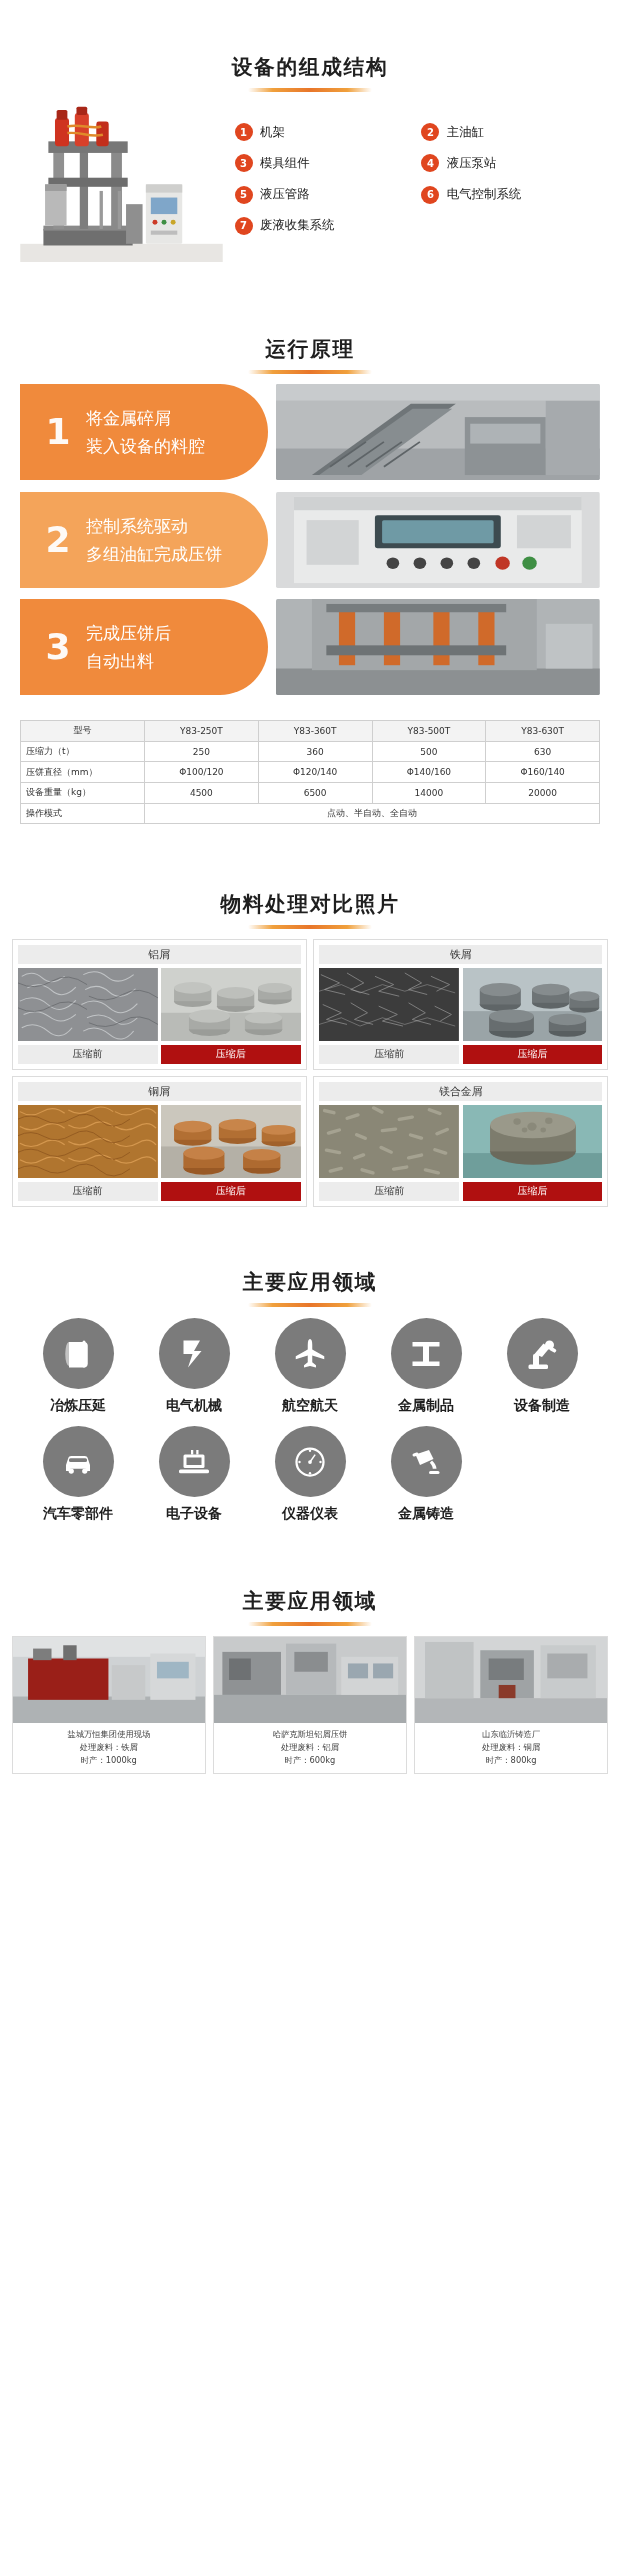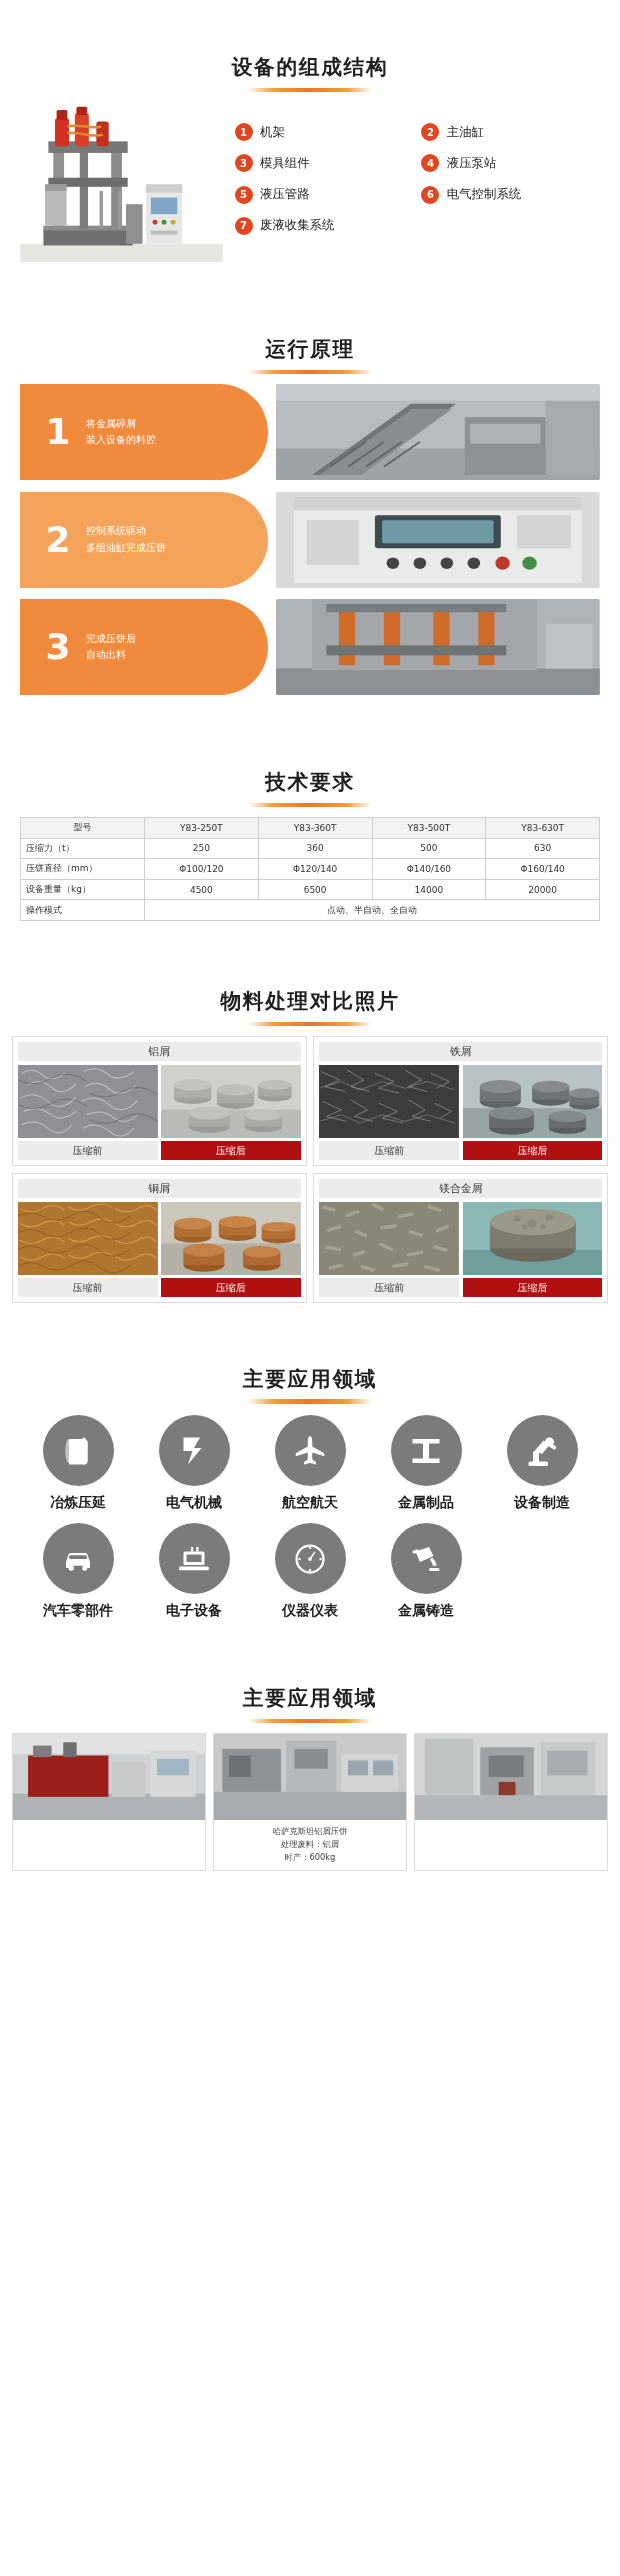--- a/index.html
+++ b/index.html
@@ -79,21 +79,21 @@
   }
   .step-card.alt { background: #f4a45a; }
   .step-num {
     font-size: 36px;
     font-weight: bold;
     width: 46px;
     text-align: center;
     line-height: 1;
     opacity: .95;
   }
-  .step-text { font-size: 10px; line-height: 1.65; padding-left: 5px; font-weight: 500;}
+  .step-text { font-size: 17px; line-height: 1.65; padding-left: 5px; font-weight: 500;}
   .step-img {
     flex: 1;
     height: 96px;
     margin-left: 8.3px;
     position: relative;
     overflow: hidden;
     border-radius: 1.7px;
   }
 
   
@@ -318,24 +318,20 @@
           <rect x="175" y="10" width="18" height="70" fill="#d06a2a"></rect>
           <rect x="225" y="10" width="18" height="70" fill="#d06a2a"></rect>
           <rect x="56" y="56" width="200" height="12" fill="#6e7375"></rect>
           <rect x="56" y="6" width="200" height="10" fill="#777c7e"></rect>
           <rect x="300" y="30" width="52" height="54" fill="#bfc3c5"></rect>
         </svg>
       </div>
     </div>
   </div>
 
-  <div class="sec-head">
-    <span>技术要求</span>
-    <span class="underline"></span>
-  </div>
 
   <div class="s3">
     <table class="spec">
       <thead>
         <tr>
           <th class="rowhead">型号</th>
           <th>Y83-250T</th>
           <th>Y83-360T</th>
           <th>Y83-500T</th>
           <th>Y83-630T</th>
@@ -739,20 +735,25 @@
             <rect y="72" width="230" height="32" fill="#aeb2b4"></rect>
             <rect x="0" y="0" width="230" height="24" fill="#e0e2e3"></rect>
             <rect x="18" y="26" width="96" height="50" fill="#9a1f18"></rect>
             <rect x="24" y="14" width="22" height="14" fill="#7d7d7d"></rect>
             <rect x="60" y="10" width="16" height="18" fill="#6f6f6f"></rect>
             <rect x="118" y="34" width="40" height="42" fill="#c7c9ca"></rect>
             <rect x="164" y="20" width="54" height="56" fill="#d6d8d9"></rect>
             <rect x="172" y="30" width="38" height="20" fill="#9fb6c4"></rect>
           </svg>
         </div>
+        <div class="case-body">
+          <div class="case-line">盐城万恒集团使用现场</div>
+          <div class="case-line">处理废料：铁屑</div>
+          <div class="case-line">时产：1000kg</div>
+        </div>
       </div>
 
       <div class="case-card">
         <div class="case-photo">
           <svg viewBox="0 0 230 104" preserveAspectRatio="none" width="100%" height="86">
             <rect width="230" height="104" fill="#c8cacb"></rect>
             <rect y="70" width="230" height="34" fill="#a6aaac"></rect>
             <rect x="10" y="18" width="70" height="52" fill="#8f9294"></rect>
             <rect x="18" y="26" width="26" height="26" fill="#6e7173"></rect>
             <rect x="86" y="8" width="60" height="62" fill="#b6b9bb"></rect>
@@ -775,19 +776,24 @@
             <rect width="230" height="104" fill="#d3d5d6"></rect>
             <rect y="74" width="230" height="30" fill="#b3b6b8"></rect>
             <rect x="12" y="6" width="58" height="68" fill="#c0c3c4"></rect>
             <rect x="78" y="16" width="64" height="58" fill="#9fa3a5"></rect>
             <rect x="88" y="26" width="42" height="26" fill="#787c7e"></rect>
             <rect x="150" y="10" width="66" height="64" fill="#c8cbcc"></rect>
             <rect x="158" y="20" width="48" height="30" fill="#a9acae"></rect>
             <rect x="100" y="58" width="20" height="16" fill="#8a3a2a"></rect>
           </svg>
         </div>
+        <div class="case-body">
+          <div class="case-line">山东临沂铸造厂</div>
+          <div class="case-line">处理废料：铜屑</div>
+          <div class="case-line">时产：800kg</div>
+        </div>
       </div>
 
     </div>
   </div>
 
 </div>
 
 
 </body></html>

